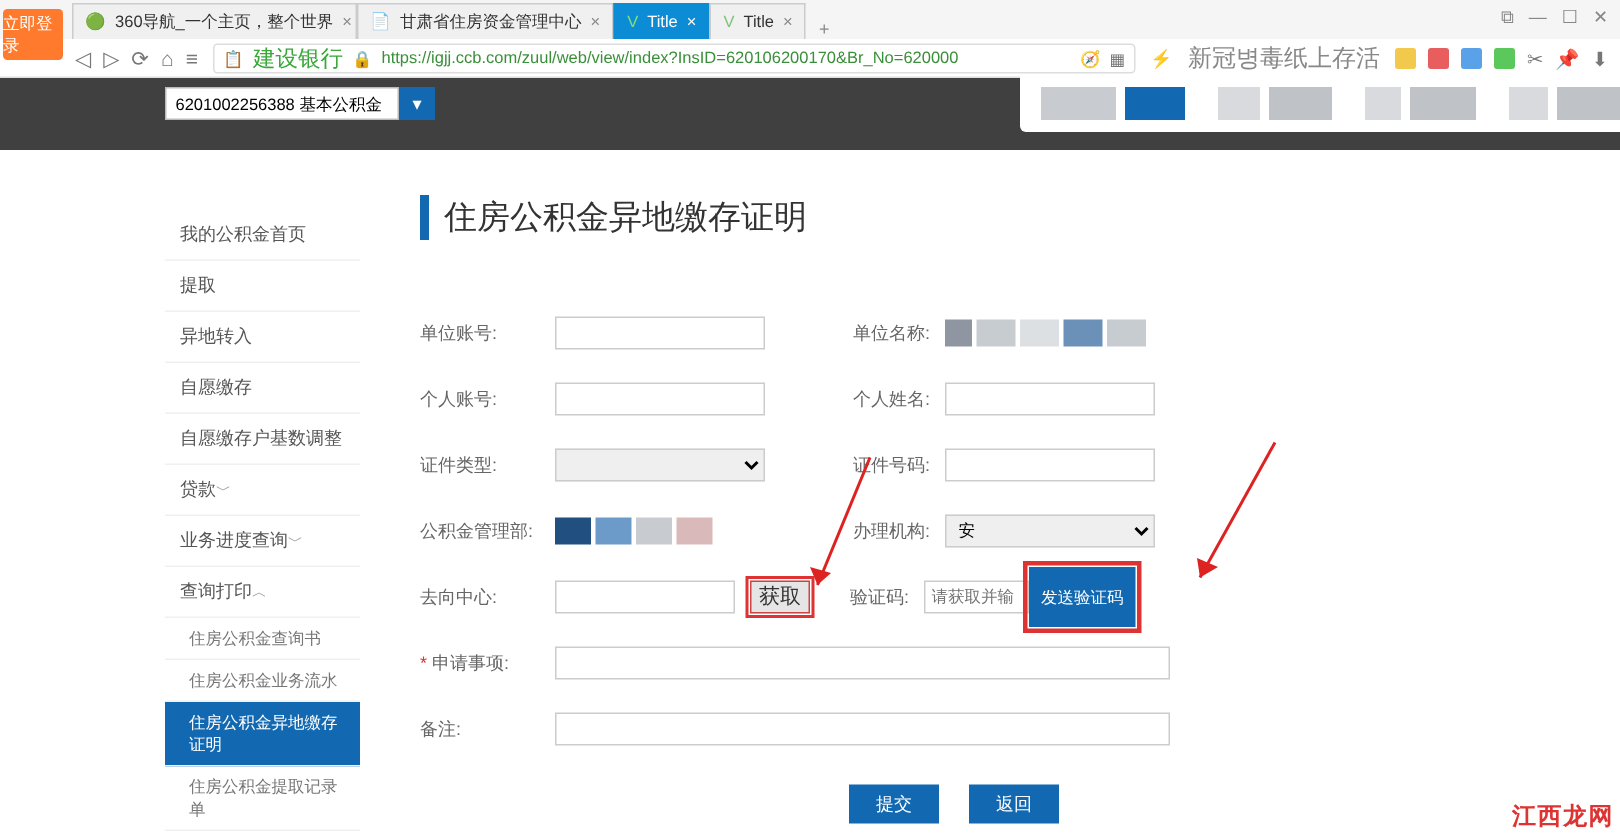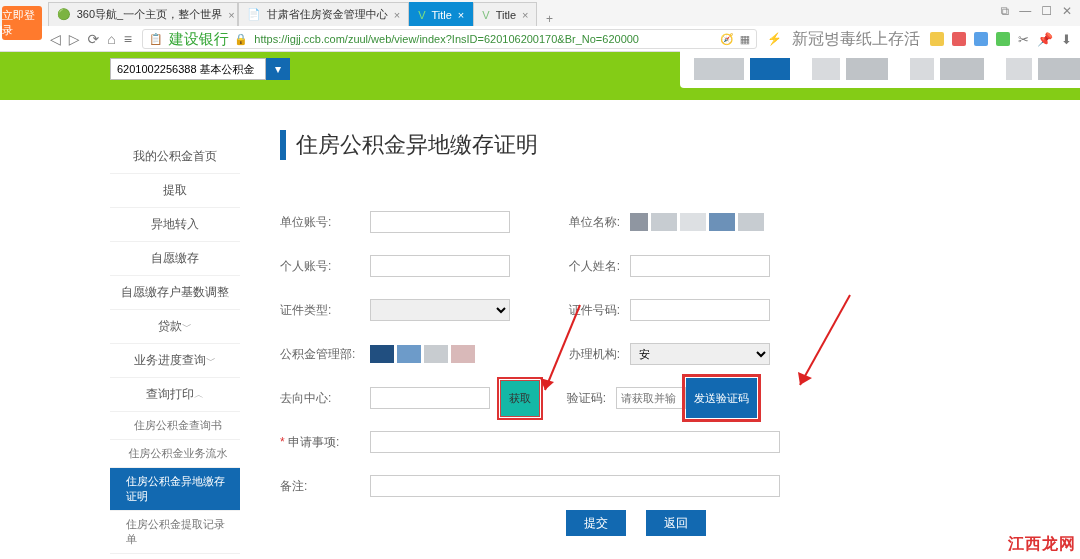--- a/index.html
+++ b/index.html
@@ -15,48 +15,48 @@
 .login-badge{position:absolute;left:2px;top:6px;background:#ff7a2d;color:#fff;width:40px;height:34px;display:flex;align-items:center;justify-content:center;font-size:11px;border-radius:3px;z-index:5}
 .addrbar{height:26px;display:flex;align-items:center;padding:0 8px;gap:10px;color:#777}
 .navicons{display:flex;gap:8px;font-size:14px;margin-left:42px}
 .url{flex:1;display:flex;align-items:center;gap:6px;border:1px solid #ddd;border-radius:3px;height:20px;padding:0 6px;font-size:11px}
 .url .lock{color:#39a839}
 .url .bank{color:#39a839;font-size:15px}
 .url input{border:none;outline:none;flex:1;font-size:11px;color:#3a8f3a}
 .rt-icons{display:flex;gap:8px;font-size:13px}
 .sq{width:14px;height:14px;border-radius:2px;display:inline-block}
 
-.bluebar{height:48px;background:#84cc16;display:flex;align-items:flex-start}
+.bluebar{height:48px;background:#404040;display:flex;align-items:flex-start}
 .blur{display:flex;gap:6px;margin-left:390px;margin-top:-2px;background:#fff;padding:8px 14px;border-radius:0 0 4px 4px}
 .blur span{height:22px;display:inline-block}
 .selector{margin:6px 0 0 110px;display:flex;width:190px}
 .selector input{flex:1;border:1px solid #bbb;height:22px;padding:0 6px;font-size:11px}
 .selector .drop{width:24px;background:#1269b1;color:#fff;display:flex;align-items:center;justify-content:center}
 
 .wrap{display:flex;padding:0 0 0 110px}
 .side{width:130px;margin-top:40px}
-.side-item{padding:8px 10px;font-size:12px;color:#555;display:flex;justify-content:center;align-items:center;border-bottom:1px solid #f0f0f0;cursor:pointer}
+.side-item{padding:8px 10px;font-size:12px;color:#555;display:flex;justify-content:flex-start;align-items:center;border-bottom:1px solid #f0f0f0;cursor:pointer}
 .side-item.small{font-size:11px;color:#777;padding:6px 10px 6px 16px}
 .side-item.active{background:#1269b1;color:#fff}
 .caret{font-size:10px;color:#999}
 .main{flex:1;padding:30px 0 0 40px}
 .title{font-size:22px;color:#333;border-left:6px solid #1269b1;padding-left:10px;margin-bottom:40px}
 .form{font-size:12px;color:#555}
 .row{display:flex;align-items:center;height:44px}
 .lbl{width:90px;text-align:left;padding-right:10px;color:#666}
 .lbl.req::before{content:"* ";color:#d33}
 .fld{width:150px}
 .fld input,.fld select{width:140px;height:22px;border:1px solid #ccc;padding:0 4px;font-size:11px}
 .lbl2{width:90px;text-align:right;padding-right:10px;color:#666;margin-left:20px}
 .fld2{width:160px}
 .fld2 input,.fld2 select{width:140px;height:22px;border:1px solid #ccc;padding:0 4px;font-size:11px}
-.btn-get{width:40px;height:37px;border:1px solid #c44;background:#14b8a6;color:#333;font-size:11px;cursor:pointer;outline:2px solid #d33;outline-offset:1px}
+.btn-get{width:40px;height:22px;border:1px solid #c44;background:#e5e5e5;color:#333;font-size:14px;cursor:pointer;outline:2px solid #d33;outline-offset:1px}
 .btn-send{height:40px;padding:0 8px;background:#1269b1;color:#fff;border:none;font-size:11px;cursor:pointer;outline:3px solid #d33;outline-offset:1px}
 .wide input{width:410px;height:22px;border:1px solid #ccc}
-.actions{display:flex;gap:20px;justify-content:center;margin-top:2px;padding-right:88px}
+.actions{display:flex;gap:20px;justify-content:center;margin-top:15px;padding-right:88px}
 .actions button{height:26px;padding:0 18px;background:#1269b1;color:#fff;border:none;font-size:12px;cursor:pointer}
 
 .redact{display:flex;gap:3px}
 .redact span{height:18px;display:inline-block}
 
 .arrow{position:absolute;pointer-events:none}
 .watermark{position:absolute;right:4px;bottom:4px;font-size:16px;color:#d33;font-weight:bold;letter-spacing:1px}
 .win-ctrl{position:absolute;right:8px;top:4px;display:flex;gap:10px;color:#888;font-size:12px}
 </style>
 </head>

